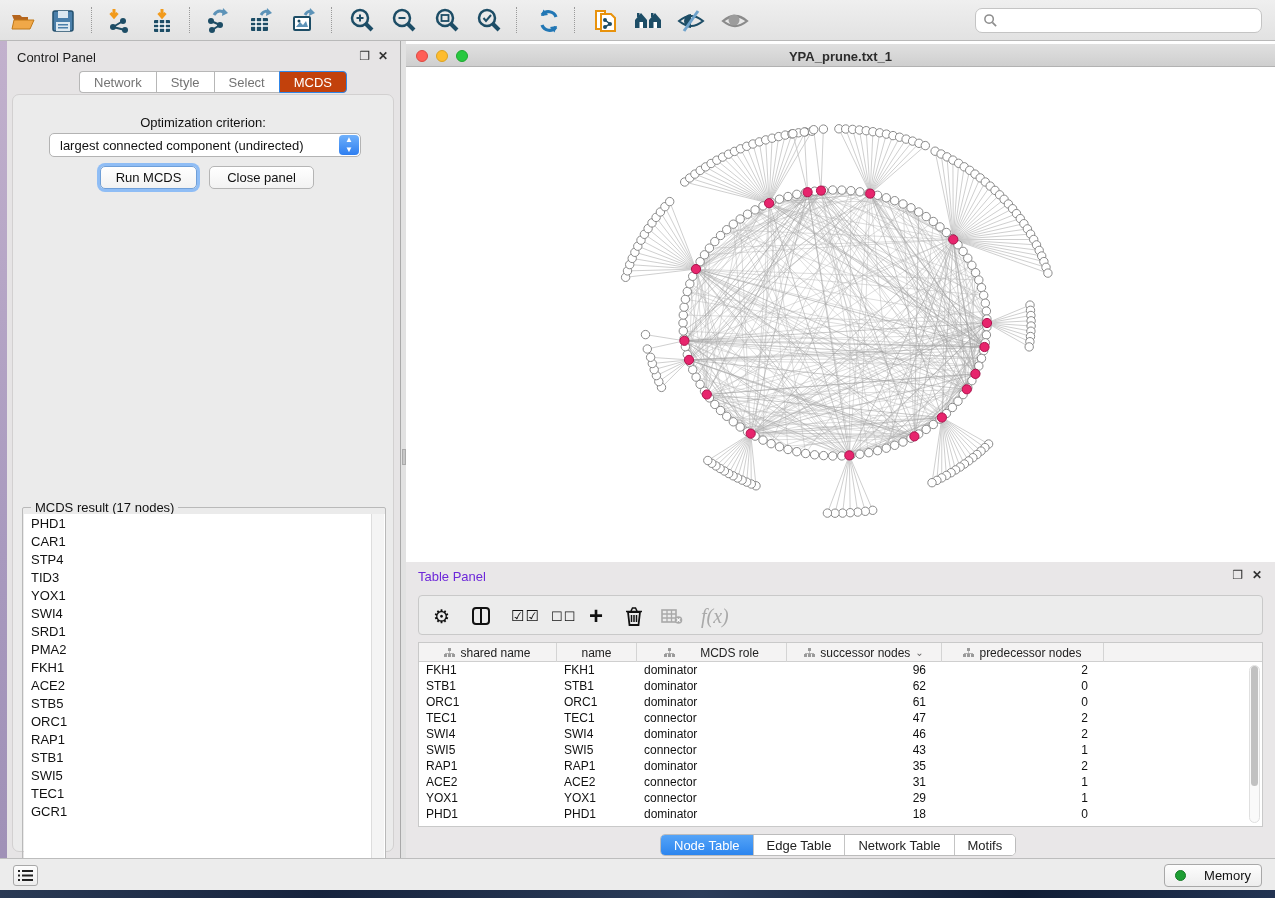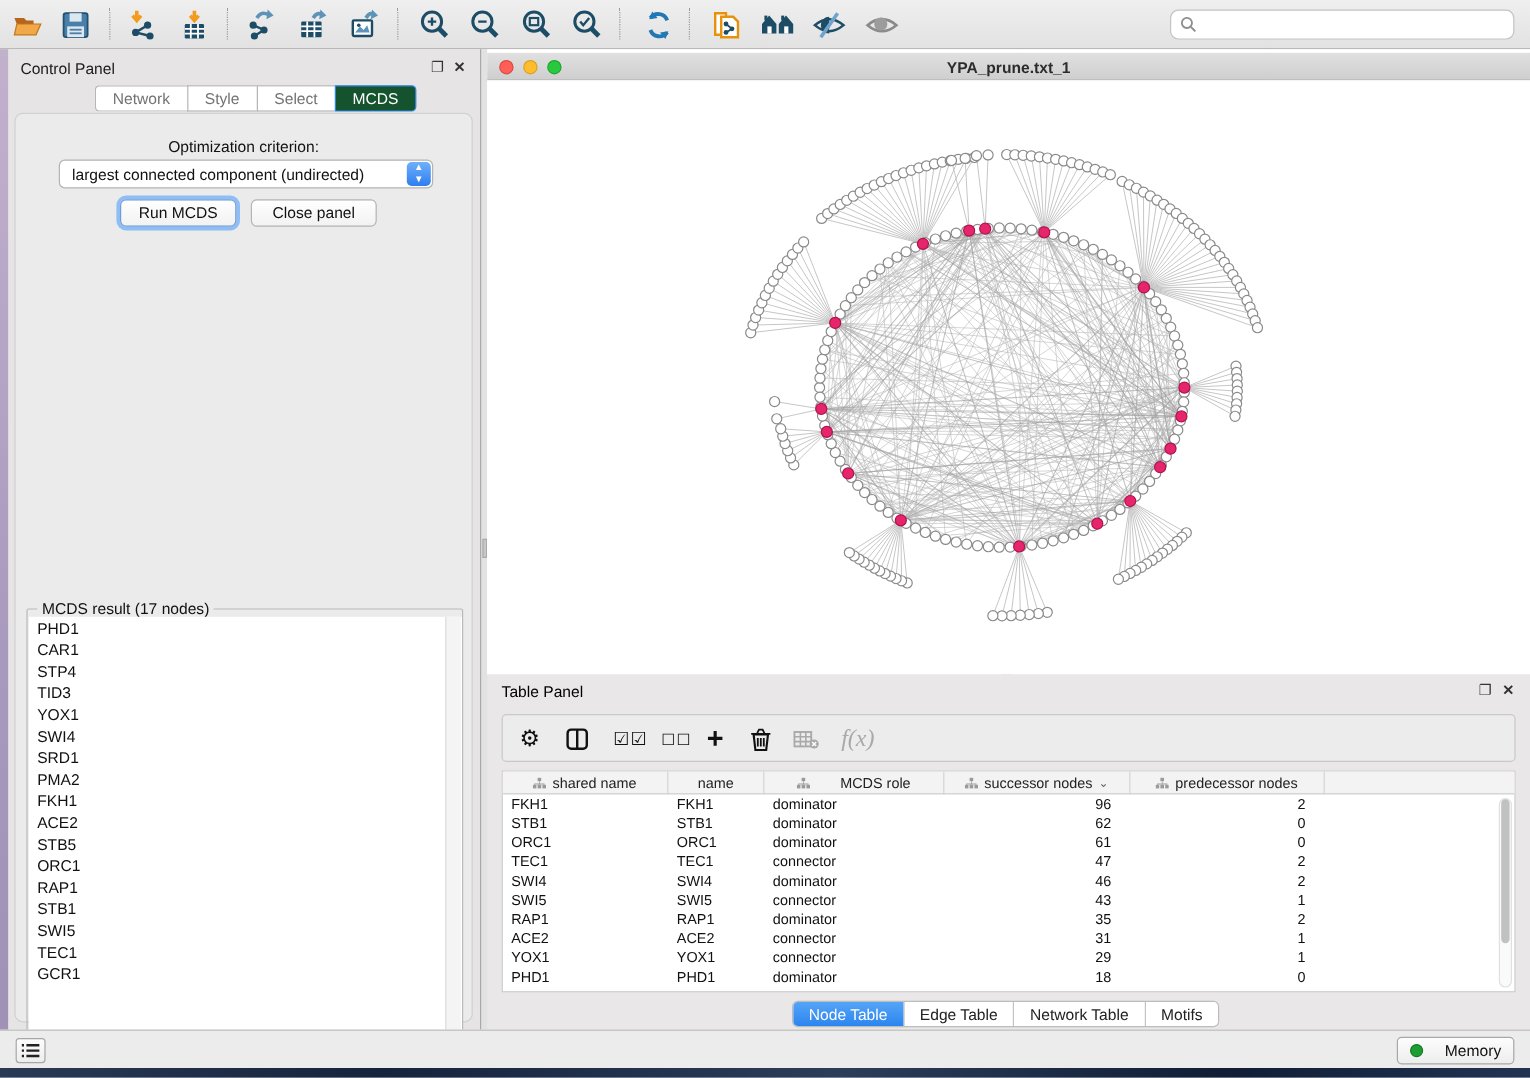--- a/index.html
+++ b/index.html
@@ -14,21 +14,21 @@
   #left-strip { left:0; top:41px; width:7px; height:849px; background:linear-gradient(180deg,#c2b1cd,#a899be 60%,#9f90b6); }
   #bottom-strip { left:0; top:890px; width:1275px; height:8px; background:linear-gradient(90deg,#2a3a55,#16233d 25%,#2c3d5a 55%,#101d35 80%,#223352); }
   
   #control-panel { left:7px; top:41px; width:393px; height:817px; background:#e6e4e5; }
   #cp-title { position:absolute; left:10px; top:9px; font-size:13px; color:#1c1c1c; }
   .win-btn { position:absolute; top:9px; font-size:12px; color:#333; line-height:12px; }
   .cp-tabs { position:absolute; left:72px; top:30px; display:flex; }
   .cp-tab { height:22px; padding:0 14px; background:#fff; border:1px solid #b7b7b7; border-right:none; font-size:13px; color:#737373; display:flex; align-items:center; }
   .cp-tab:first-child { border-radius:4px 0 0 4px; }
   .cp-tab:last-child { border-right:1px solid #b7b7b7; border-radius:0 4px 4px 0; }
-  .cp-tab.sel { background:#14532d; border-color:#2f86e8; color:#fff; }
+  .cp-tab.sel { background:#c2410c; border-color:#2f86e8; color:#fff; }
   #cp-inner { position:absolute; left:5px; top:53px; width:382px; height:758px; background:#ebebeb; border:1px solid #d2d0d0; border-radius:7px; }
   #opt-label { position:absolute; left:0; top:20px; width:100%; text-align:center; font-size:13px; color:#111; }
   #opt-select { position:absolute; left:36px; top:38px; width:312px; height:24px; background:#fff; border:1px solid #b3b3b3; border-radius:5px; display:flex; align-items:center; font-size:13px; color:#111; padding-left:10px; }
   #opt-stepper { position:absolute; right:1px; top:1px; width:20px; height:20px; border-radius:4px; background:linear-gradient(180deg,#6fb0fb,#2e7ef0); color:#fff; font-size:8px; line-height:10px; text-align:center; }
   .cp-btn { position:absolute; top:71px; height:23px; background:linear-gradient(180deg,#ffffff,#f2f2f2); border:1px solid #b5b5b5; border-radius:5px; font-size:13px; color:#111; display:flex; align-items:center; justify-content:center; }
   #run-btn { left:87px; width:97px; box-shadow:0 0 0 3px #8fbdf5; border-color:#6f9fd8; }
   #close-btn { left:196px; width:105px; }
   #mcds-group { position:absolute; left:9px; top:412px; width:364px; height:368px; border:1px solid #b9b9b9; border-radius:2px; }
   #mcds-group-title { position:absolute; left:8px; top:-8px; background:#ebebeb; padding:0 4px; font-size:13px; color:#111; }
   #mcds-list { position:absolute; left:1px; top:6px; width:361px; height:360px; background:#fff; overflow:hidden; }
@@ -1027,21 +1027,21 @@
         <circle cx="443.3" cy="388.4" r="4.6" fill="#e7256d" stroke="#b0124e" stroke-width="1"></circle>
         <circle cx="344.7" cy="366.6" r="4.6" fill="#e7256d" stroke="#b0124e" stroke-width="1"></circle>
         <circle cx="300.8" cy="327.5" r="4.6" fill="#e7256d" stroke="#b0124e" stroke-width="1"></circle>
         <circle cx="283.0" cy="292.9" r="4.6" fill="#e7256d" stroke="#b0124e" stroke-width="1"></circle>
         <circle cx="278.4" cy="273.8" r="4.6" fill="#e7256d" stroke="#b0124e" stroke-width="1"></circle>
       </g>
     </svg>
 </div>
 
 <div id="table-panel" class="abs">
-  <div id="cp-title" style="position:absolute; left:12px; top:7px; font-size:13px; color:#000000">Table Panel</div>
+  <div id="cp-title" style="position:absolute; left:12px; top:7px; font-size:13px; color:#6d28d9">Table Panel</div>
   <div class="win-btn" style="right:32px; top:7px">❐</div>
   <div class="win-btn" style="right:13px; top:7px; font-weight:bold">✕</div>
   <div id="tp-toolbar">
     <div class="tpi" style="left:14px">⚙</div>
     <div class="tpi" style="left:52px">
         <svg width="20" height="20" viewBox="0 0 20 20">
           <rect x="2" y="2" width="16" height="16" rx="3" fill="none" stroke="#111" stroke-width="2"></rect>
           <path d="M10 2 v16" stroke="#111" stroke-width="2"></path>
         </svg>
       </div>

